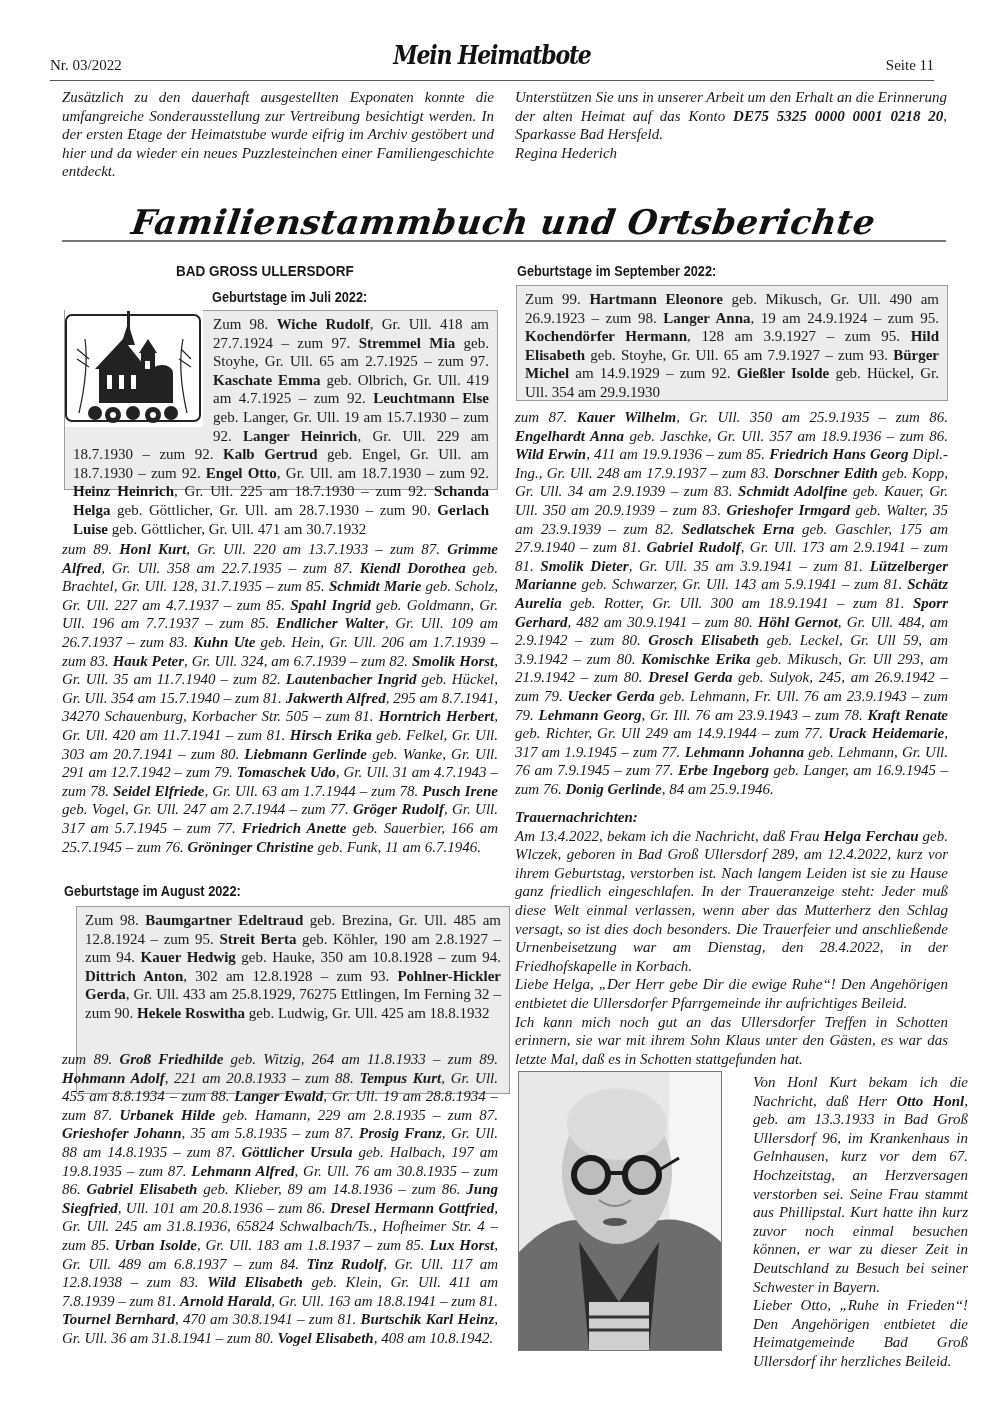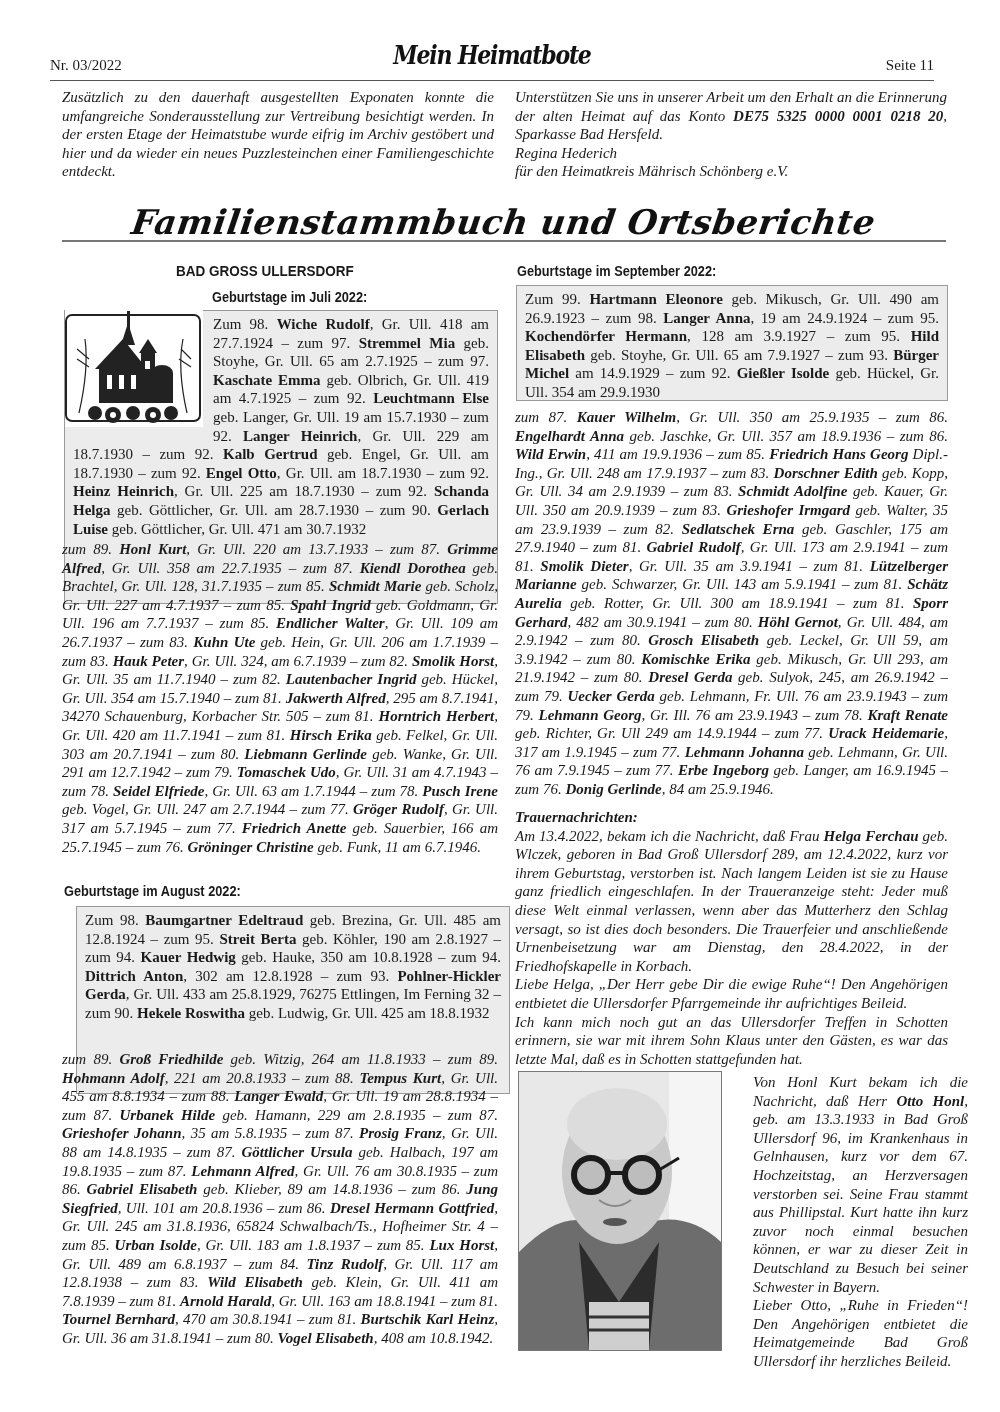--- a/index.html
+++ b/index.html
@@ -17,21 +17,21 @@
   .intro-left { left: 62px; top: 88px; width: 432px; }
   .intro-right { left: 515px; top: 88px; width: 432px; }
   .sig { text-align: left; font-style: italic; }
   .section-title { position: absolute; left: 62px; top: 200px; width: 884px; height: 40px; border-bottom: 2px solid #777; text-align: center; }
   .section-title span { font-family: "DejaVu Serif", serif; font-style: italic; font-weight: bold; font-size: 34px;
         letter-spacing: 0.5px; color: #111; position: relative; top: 2px; transform: skewX(-8deg); display: inline-block; }
   .place { position: absolute; left: 176px; top: 262px; font-size: 15px; font-weight: bold; font-family: "Liberation Sans Narrow","Liberation Sans", sans-serif; transform: scaleX(0.9); transform-origin: left; }
   .subhead { font-weight: bold; font-family: "Liberation Sans", sans-serif; font-size: 14.5px; transform: scaleX(0.88); transform-origin: left; display:inline-block; }
   .july-head { position: absolute; left: 212px; top: 288px; text-align: right; }
   .box { position: absolute; background: #ececec; border: 1.5px solid #9a9a9a; padding: 4px 8px; box-sizing: border-box; text-align: justify; font-size: 15px; line-height: 18.6px; }
-  .july-box { left: 64px; top: 310px; width: 434px; height: 294px; }
+  .july-box { left: 64px; top: 310px; width: 434px; height: 180px; }
   .church { float: left; width: 138px; height: 118px; margin: -6px 10px 2px -8px; background: #fff; position: relative; shape-outside: inset(0); }
   .july-rest { left: 62px; top: 540px; width: 436px; }
   .aug-head { position: absolute; left: 64px; top: 882px; }
   .aug-box { left: 76px; top: 906px; width: 434px; height: 188px; }
   .aug-rest { left: 62px; top: 1050px; width: 436px; }
   .sep-head { position: absolute; left: 517px; top: 262px; }
   .sep-box { left: 516px; top: 285px; width: 432px; height: 116px; }
   .sep-rest { left: 515px; top: 408px; width: 433px; }
   .trauer { left: 515px; top: 808px; width: 433px; }
   .photo { position: absolute; left: 518px; top: 1071px; width: 202px; height: 278px; border: 1px solid #777;
@@ -48,21 +48,20 @@
   <span class="page">Seite 11</span>
 </div>
 
 <div class="col intro-left">
   <p>Zusätzlich zu den dauerhaft ausgestellten Exponaten konnte die umfangreiche Sonderausstellung zur Vertreibung besichtigt werden. In der ersten Etage der Heimatstube wurde eifrig im Archiv gestöbert und hier und da wieder ein neues Puzzlesteinchen einer Familiengeschichte entdeckt.</p>
 </div>
 
 <div class="col intro-right">
   <p><span>Unterstützen Sie uns in unserer Arbeit um den Erhalt an die Erinnerung der alten Heimat auf das Konto </span><b>DE75 5325 0000 0001 0218 20</b><span>, Sparkasse Bad Hersfeld.</span></p>
   <p class="sig">Regina Hederich</p>
-  <p class="sig">für den Heimatkreis Mährisch Schönberg e.V.</p>
 </div>
 
 <div class="section-title">
   <span>Familienstammbuch und Ortsberichte</span>
 </div>
 
 <div class="place">BAD GROSS ULLERSDORF</div>
 
 <div class="july-head"><span class="subhead">Geburtstage im Juli 2022:</span></div>
 

